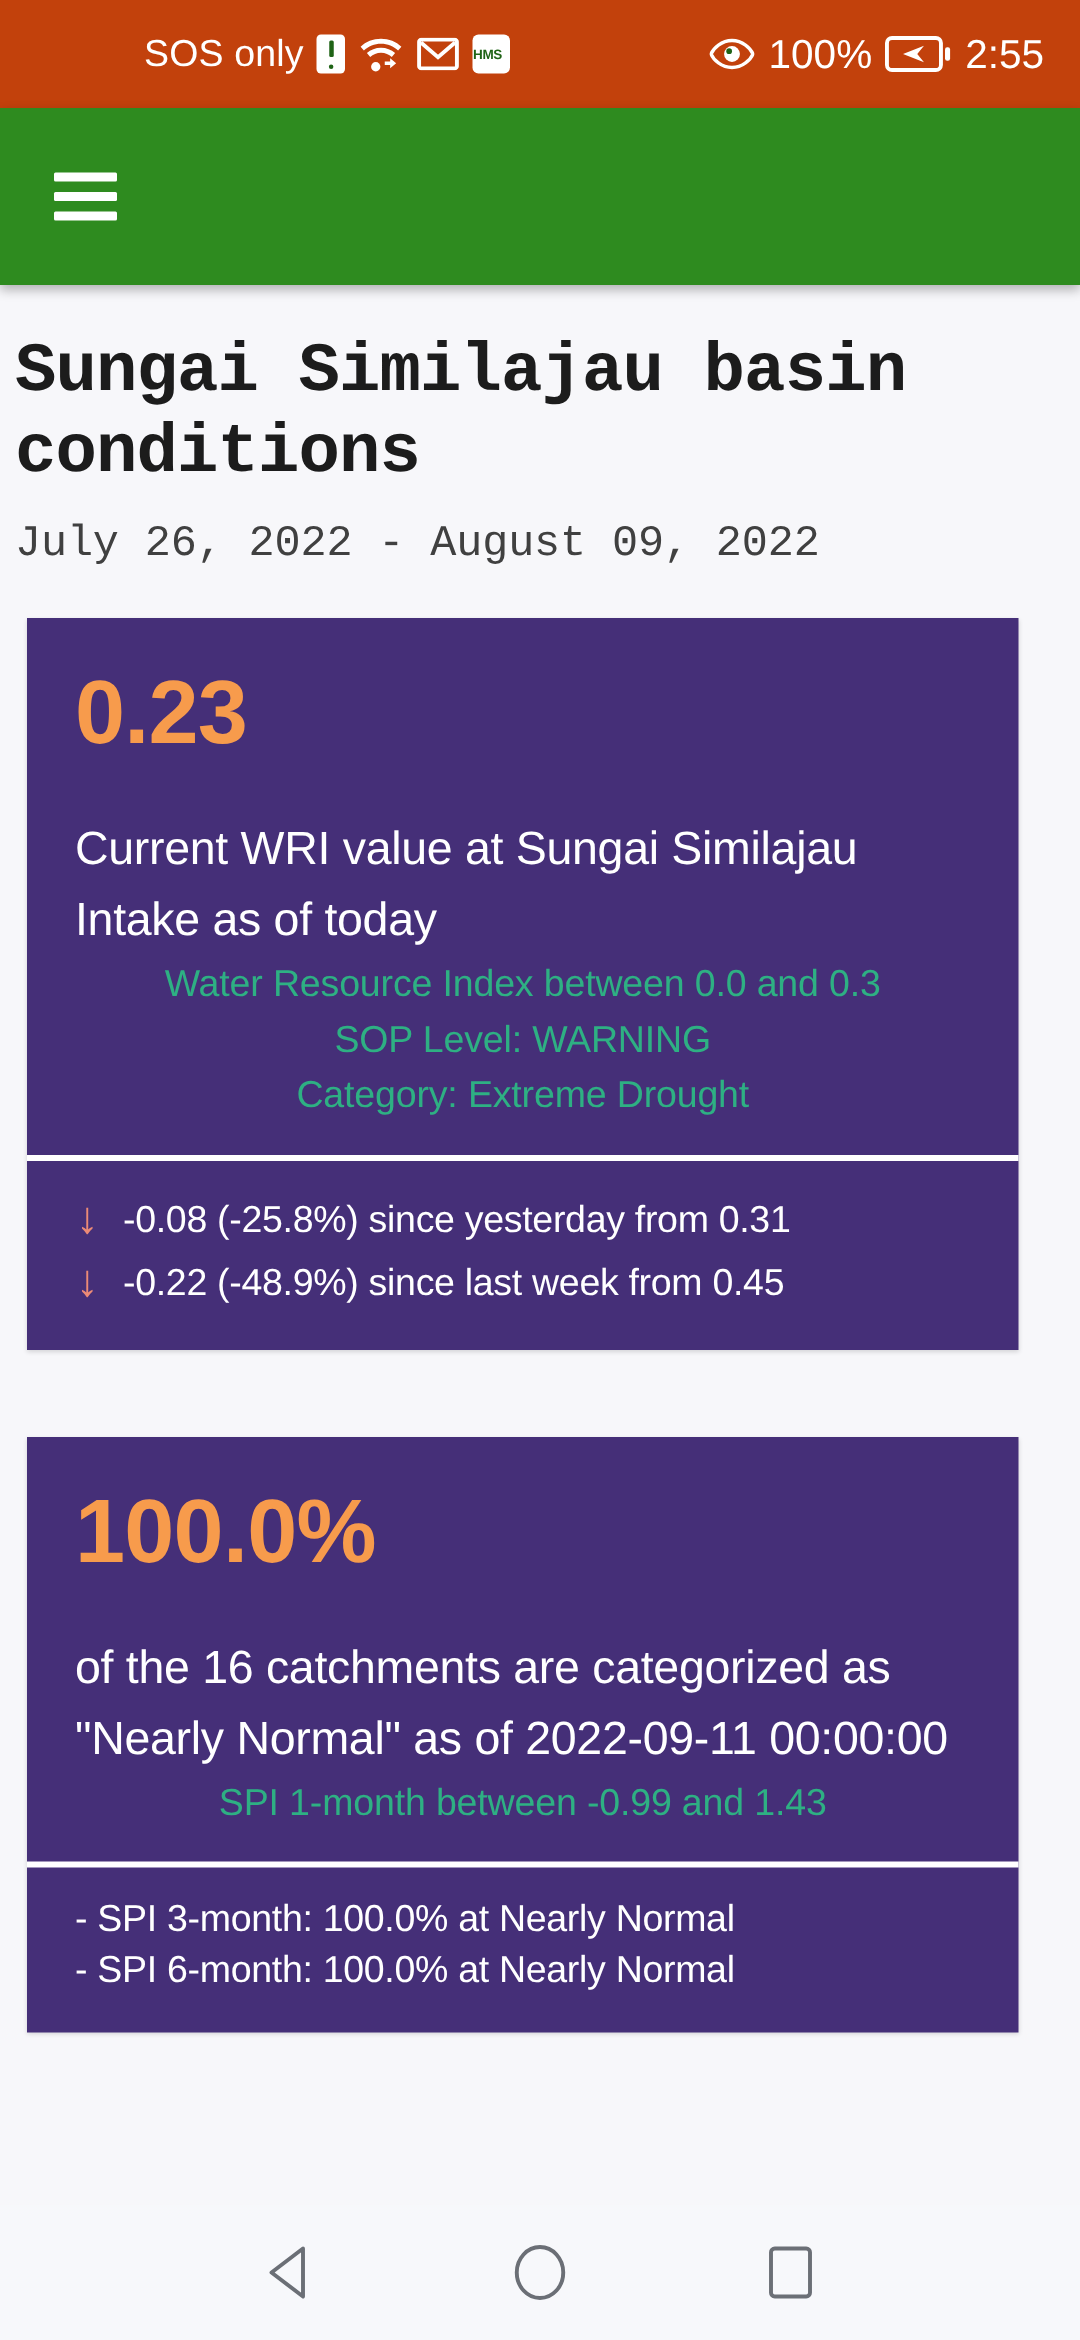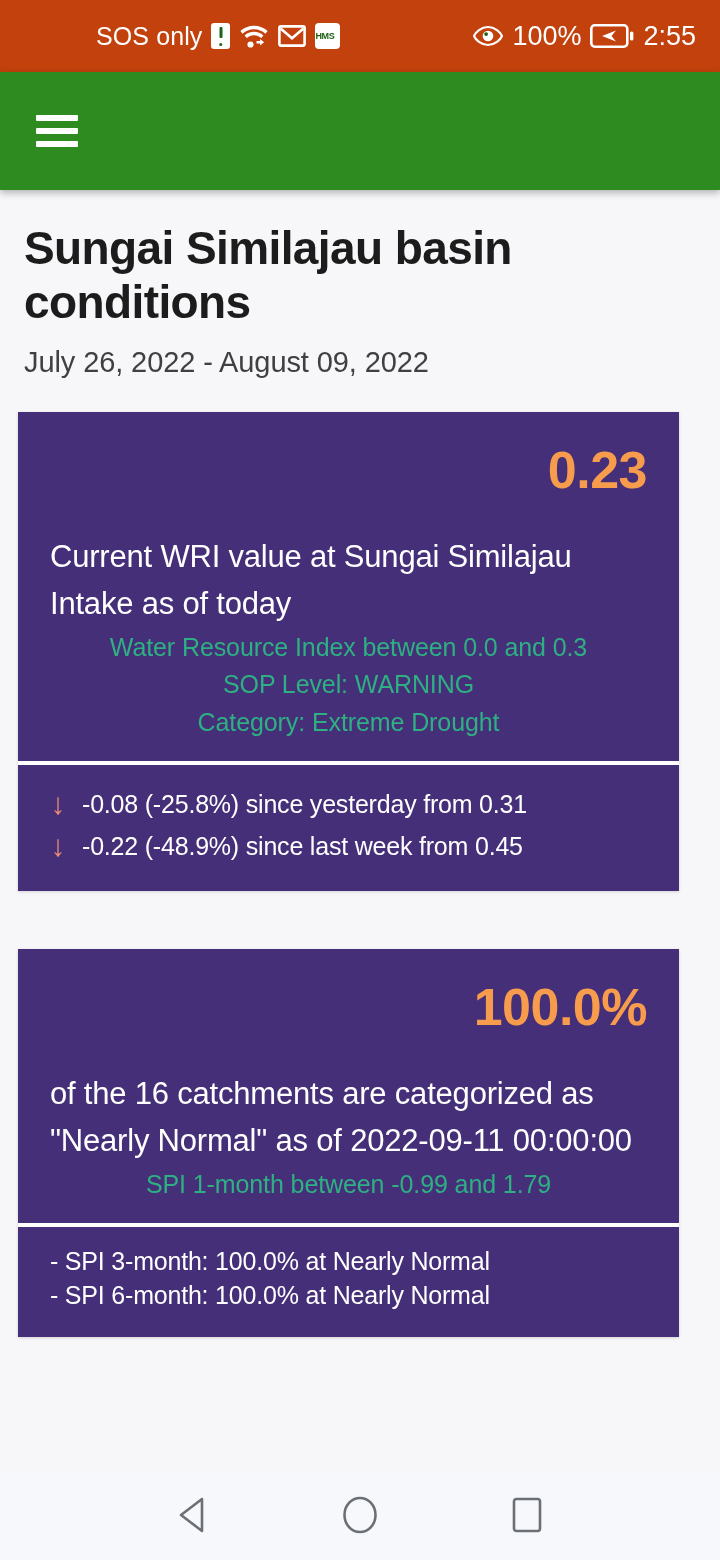--- a/index.html
+++ b/index.html
@@ -48,39 +48,39 @@
     height:118px; background:#2e8b1f;
     display:flex; align-items:center; padding-left:36px;
     box-shadow:0 3px 7px rgba(0,0,0,.28);
     position:relative; z-index:3;
   }
   .hamburger{ width:42px; height:32px; display:flex; flex-direction:column;
     justify-content:space-between; cursor:pointer; }
   .hamburger span{ display:block; height:6px; background:#ffffff; border-radius:1px; }
 
   
-  .page-head{ padding:32px 22px 0 24px; }
+  .page-head{ padding:32px 22px 0 10px;font-family:Liberation Mono, monospace; }
   .page-title{
     font-size:46px; font-weight:bold; color:#1c1c1c;
     line-height:1.17; letter-spacing:-.6px;
   }
   .page-subtitle{
     margin-top:16px; font-size:29px; color:#404040; letter-spacing:-.1px;
   }
 
   
   .cards{ padding:0 18px; margin-top:33px; }
   .card{
     background:#452f78; color:#ffffff; width:661px;
     box-shadow:0 1px 3px rgba(0,0,0,.14);
   }
   .card + .card{ margin-top:58px; }
   .card-body{ padding:30px 32px 22px 32px; }
   .card-metric{
-    text-align:right; color:#f79b4c; font-size:52px; font-weight:bold;
+    text-align:left; color:#f79b4c; font-size:60px; font-weight:bold;
     line-height:1.1; letter-spacing:-.5px;
   }
   .card-headline{
     margin-top:34px; font-size:31px; line-height:1.52;
     color:#ffffff; letter-spacing:-.2px;
   }
   .card-note{
     margin-top:4px; font-size:25px; line-height:1.33; color:#2eb083;
     letter-spacing:-.1px;
     text-align:center;
@@ -187,21 +187,21 @@
           <span class="delta-arrow">↓</span>
           <span>-0.22 (-48.9%) since last week from 0.45</span>
         </div>
       </div>
     </div>
 
     <div class="card">
       <div class="card-body">
         <div class="card-metric">100.0%</div>
         <div class="card-headline">of the 16 catchments are categorized as "Nearly Normal" as of 2022-09-11 00:00:00</div>
-        <div class="card-note">SPI 1-month between -0.99 and 1.79</div>
+        <div class="card-note">SPI 1-month between -0.99 and 1.43</div>
       </div>
       <div class="card-divider"></div>
       <div class="card-footer">
         <div class="bullet-row">- SPI 3-month: 100.0% at Nearly Normal</div>
         <div class="bullet-row">- SPI 6-month: 100.0% at Nearly Normal</div>
       </div>
     </div>
 
   </div>
 

